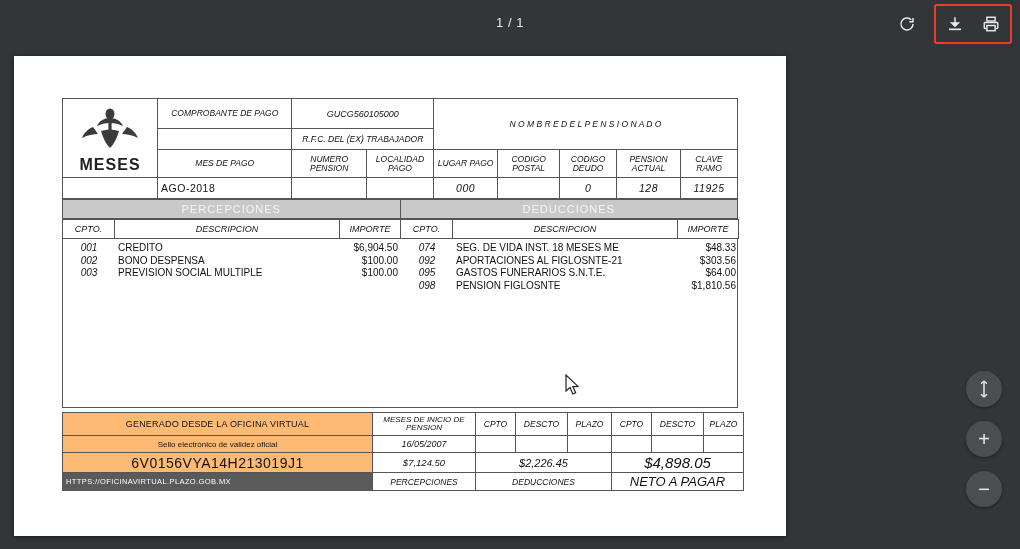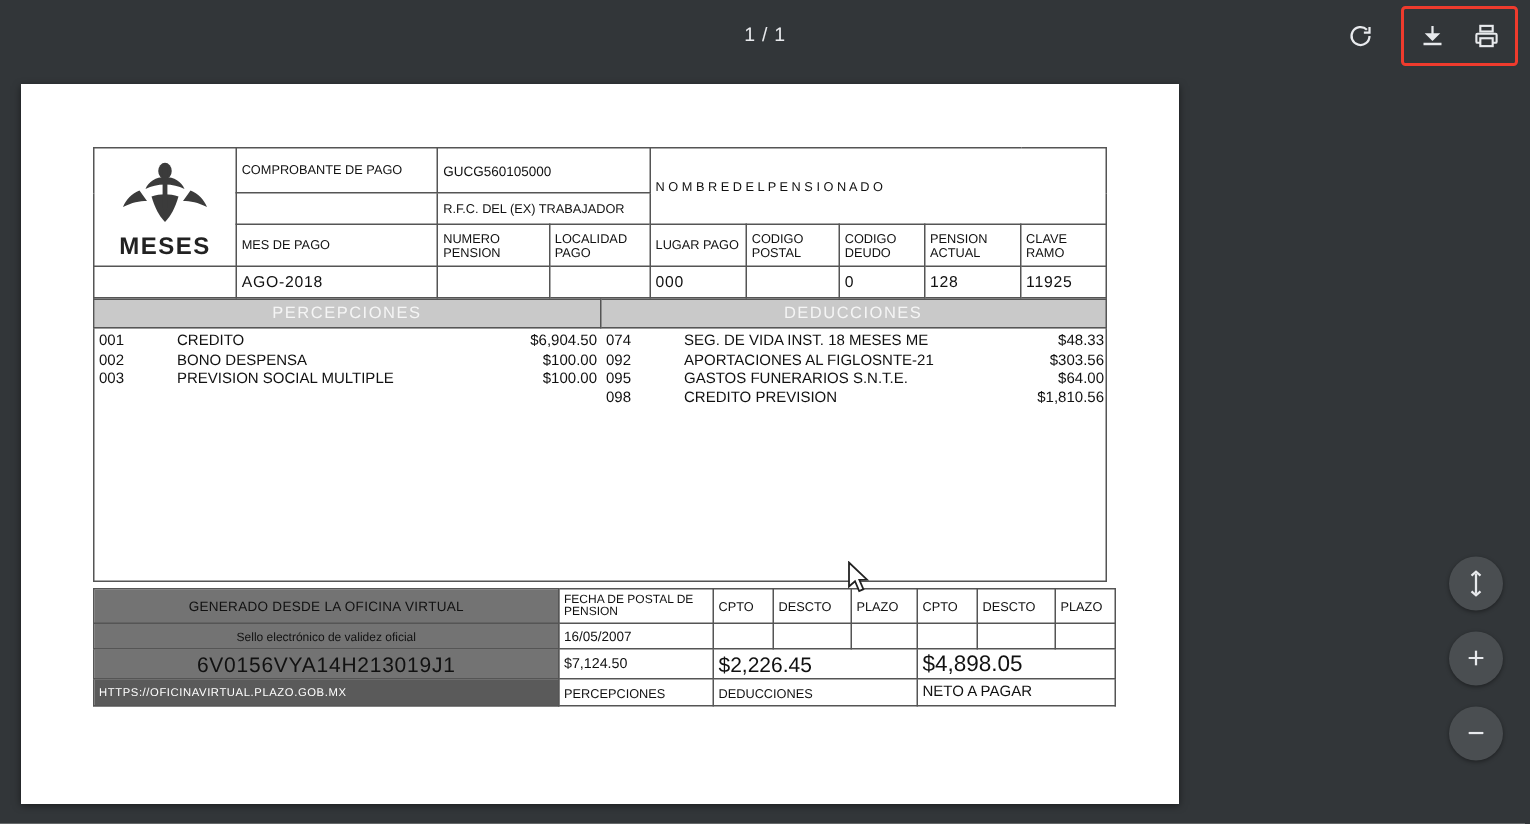--- a/index.html
+++ b/index.html
@@ -121,21 +121,21 @@
     border-collapse: collapse;
     width: 100%;
     table-layout: fixed;
   }
   table.grid td, table.grid th {
     border: 1px solid #555;
     padding: 1px 3px;
     vertical-align: middle;
     font-weight: normal;
   }
-  .c { text-align: left; }
+  .c { text-align: center; font-style: italic; }
   .r { text-align: right; }
   .l { text-align: left; }
   .b { font-weight: bold; }
   .band-txt {
     background: #c9c9c9;
     color: #f5f5f5;
     font-weight: bold;
     font-size: 11px;
     letter-spacing: 1px;
     text-align: center;
@@ -171,21 +171,21 @@
     line-height: 1.25;
   }
   .body-wrap {
     border: 1px solid #555;
     border-top: none;
     height: 168px;
   }
   .body-wrap table { width: 100%; table-layout: fixed; border-collapse: collapse; }
 
   .footer-left {
-    background: #737373;
+    background: #fdba74;
     text-align: center;
   }
   .gen-title { font-weight: bold; font-size: 9px; letter-spacing: .2px; padding-top: 2px;}
   .sello { font-size: 8px; padding: 2px 0 1px; }
   .folio { font-weight: bold; font-size: 14px; letter-spacing: .5px; padding: 1px 0 3px;}
   .url-bar {
     background: #5a5a5a;
     color: #fff;
     font-size: 7.5px;
     letter-spacing: .4px;
@@ -312,20 +312,40 @@
           <col style="width:50%">
         </colgroup>
       <tbody>
           <tr>
         <td class="band-txt" style="height:16px">PERCEPCIONES</td>
         <td class="band-txt">DEDUCCIONES</td>
       </tr>
     </tbody>
       </table>
 
+    <table class="grid" style="border-top:none">
+      <colgroup>
+        <col style="width:52px">
+          <col style="width:225px">
+          <col style="width:61px">
+        <col style="width:52px">
+          <col style="width:225px">
+          <col style="width:61px">
+      </colgroup>
+      <tbody>
+          <tr>
+        <td class="c b" style="height:16px;font-size:9px">CPTO.</td>
+        <td class="c b" style="font-size:9px">DESCRIPCION</td>
+        <td class="c b" style="font-size:9px">IMPORTE</td>
+        <td class="c b" style="font-size:9px">CPTO.</td>
+        <td class="c b" style="font-size:9px">DESCRIPCION</td>
+        <td class="c b" style="font-size:9px">IMPORTE</td>
+      </tr>
+    </tbody>
+      </table>
 
     <div class="body-wrap">
       <table class="desc-body">
         <colgroup>
           <col style="width:52px">
             <col style="width:225px">
             <col style="width:61px">
           <col style="width:52px">
             <col style="width:225px">
             <col style="width:61px">
@@ -353,70 +373,70 @@
           <td class="r">$100.00</td>
           <td class="c">095</td>
           <td class="l">GASTOS FUNERARIOS S.N.T.E.</td>
           <td class="r">$64.00</td>
         </tr>
         <tr>
           <td class="c"></td>
           <td class="l"></td>
           <td class="r"></td>
           <td class="c">098</td>
-          <td class="l">CREDITO PREVISION</td>
+          <td class="l">PENSION FIGLOSNTE</td>
           <td class="r">$1,810.56</td>
         </tr>
       </tbody>
         </table>
     </div>
 
     <table class="grid" style="border-top:none;margin-top:4px">
       <colgroup>
         <col style="width:310px">
           <col style="width:103px">
           <col style="width:40px">
           <col style="width:52px">
         <col style="width:44px">
           <col style="width:40px">
           <col style="width:52px">
           <col style="width:40px">
       </colgroup>
       <tbody>
           <tr>
         <td class="footer-left gen-title" rowspan="1">GENERADO DESDE LA OFICINA VIRTUAL</td>
-        <td class="c small-label" rowspan="1" style="font-size:8px;height:20px">FECHA DE POSTAL DE PENSION</td>
+        <td class="c small-label" rowspan="1" style="font-size:8px;height:20px">MESES DE INICIO DE PENSION</td>
         <td class="c" style="font-size:8.5px">CPTO</td>
         <td class="c" style="font-size:8.5px">DESCTO</td>
         <td class="c" style="font-size:8.5px">PLAZO</td>
         <td class="c" style="font-size:8.5px">CPTO</td>
         <td class="c" style="font-size:8.5px">DESCTO</td>
         <td class="c" style="font-size:8.5px">PLAZO</td>
       </tr>
       <tr>
         <td class="footer-left sello">Sello electrónico de validez oficial</td>
         <td class="c b" style="font-size:9px;height:14px">16/05/2007</td>
         <td class="c"></td>
         <td class="c"></td>
         <td class="c"></td>
         <td class="c"></td>
         <td class="c"></td>
         <td class="c"></td>
       </tr>
       <tr>
         <td class="footer-left folio">6V0156VYA14H213019J1</td>
         <td class="c b" style="font-size:9.5px;height:16px">$7,124.50</td>
-        <td class="c b" colspan="3" style="font-size:14px">$2,226.45</td>
+        <td class="c b" colspan="3" style="font-size:11px">$2,226.45</td>
         <td class="c b" colspan="3" style="font-size:15px">$4,898.05</td>
       </tr>
       <tr>
         <td class="url-bar">HTTPS://OFICINAVIRTUAL.PLAZO.GOB.MX</td>
         <td class="c" style="font-size:8.5px;height:15px">PERCEPCIONES</td>
         <td class="c" colspan="3" style="font-size:8.5px">DEDUCCIONES</td>
-        <td class="c" colspan="3" style="font-size:10px">NETO A PAGAR</td>
+        <td class="c" colspan="3" style="font-size:13px">NETO A PAGAR</td>
       </tr>
     </tbody>
       </table>
 
   </div>
 
   <div class="cursor">
     <svg width="16" height="22" viewBox="0 0 16 22">
       <path d="M1 1 L1 17 L5 13.5 L7.8 20 L10.6 18.8 L7.9 12.6 L13 12.4 Z" fill="#fff" stroke="#222" stroke-width="1.2"></path>
     </svg>

